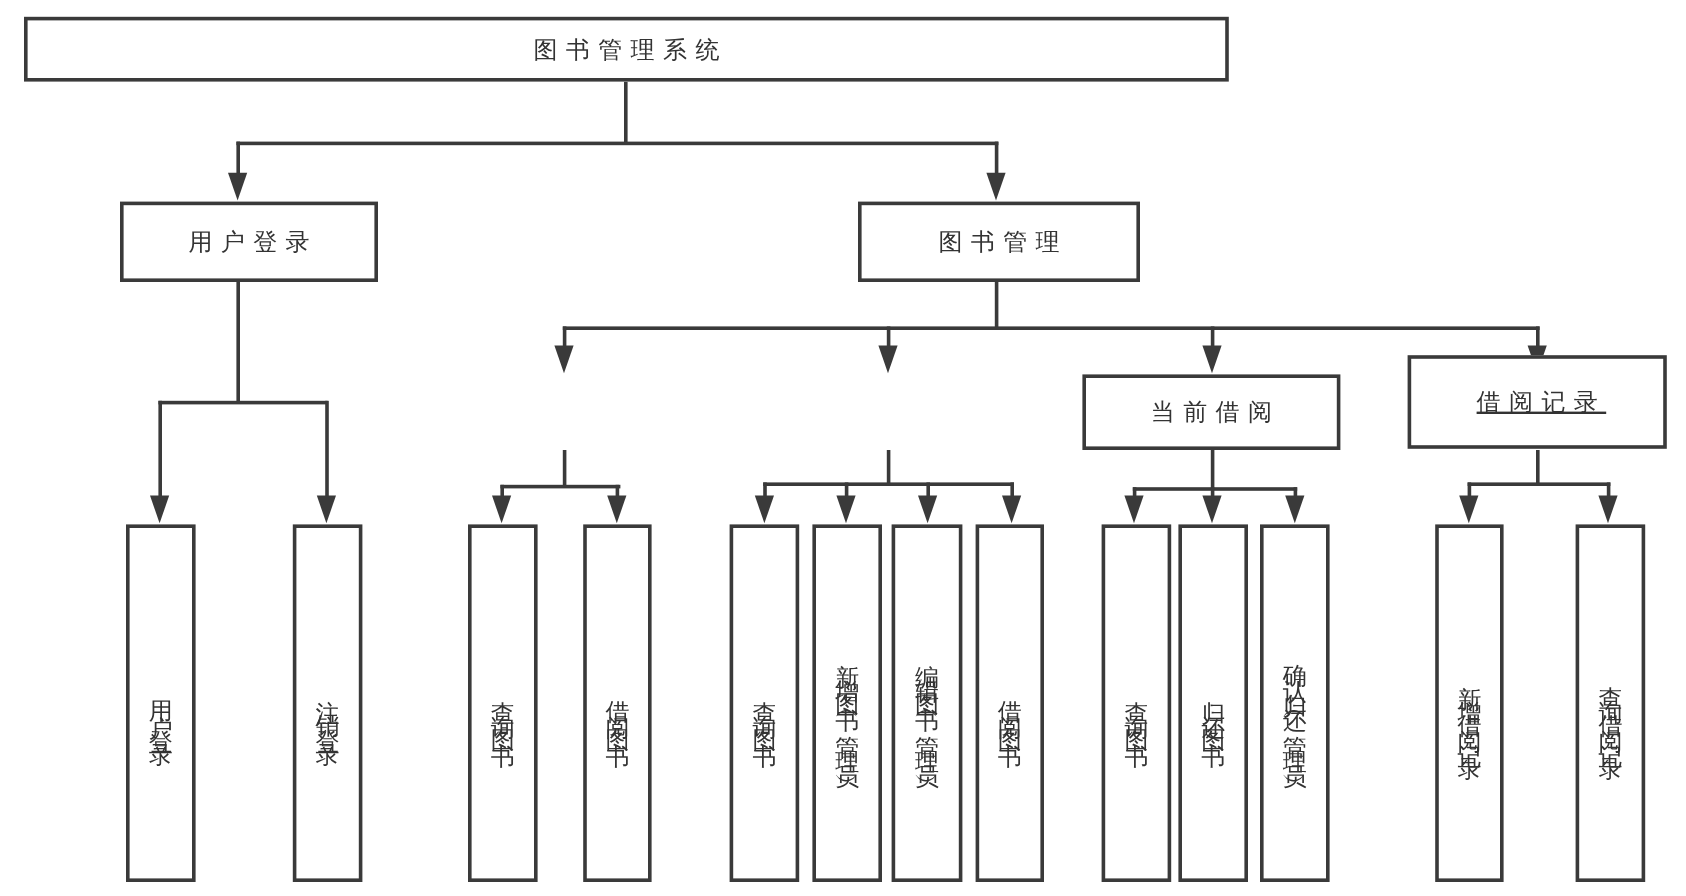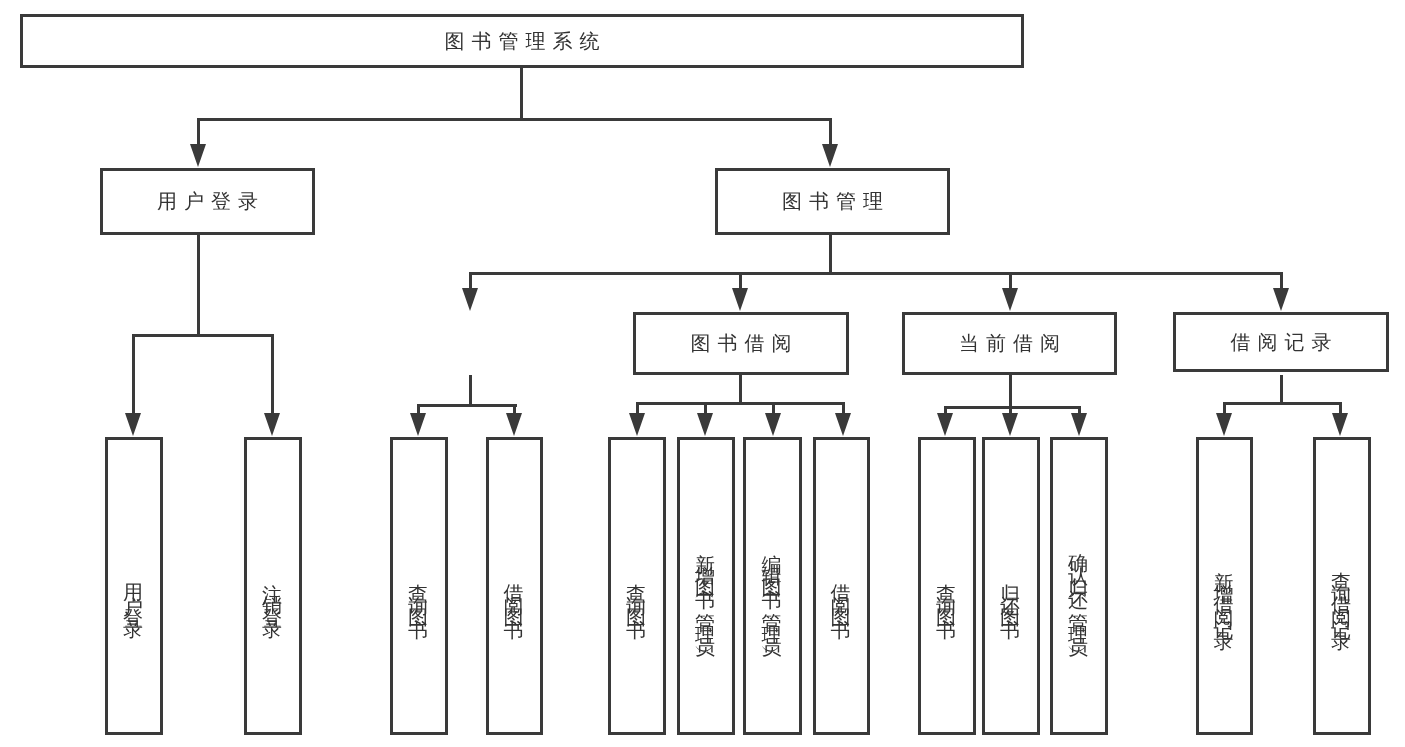--- a/index.html
+++ b/index.html
@@ -113,27 +113,24 @@
     <div class="arrowhead" style="left: 1332px; top: 413px;"></div>
     <div class="node h" style="left: 20px; top: 14px; width: 1004px; height: 54px; font-family: Liberation Mono, monospace;">
       <span class="lbl">图书管理系统</span>
     </div>
     <div class="node h" style="left: 100px; top: 168px; width: 215px; height: 67px;">
       <span class="lbl">用户登录</span>
     </div>
     <div class="node h" style="left: 680px; top: 168px; width: 235px; height: 67px; margin-left: 35px;">
       <span class="lbl">图书管理</span>
     </div>
-    <div class="node h" style="left: 633px; top: 312px; width: 216px; height: 63px;">
-      <span class="lbl">图书借阅</span>
-    </div>
     <div class="node h" style="left: 902px; top: 312px; width: 215px; height: 63px;">
       <span class="lbl">当前借阅</span>
     </div>
-    <div class="node h" style="left: 1173px; top: 312px; width: 216px; height: 60px;">
+    <div class="node h" style="left: 1173px; top: 296px; width: 216px; height: 78px; text-decoration: underline;">
       <span class="lbl">借阅记录</span>
     </div>
     <div class="node v" style="left: 105px; top: 437px; width: 58px; height: 298px;">
       <span class="lbl">用户登录</span>
     </div>
     <div class="node v" style="left: 244px; top: 437px; width: 58px; height: 298px;">
       <span class="lbl">注销登录</span>
     </div>
     <div class="node v" style="left: 390px; top: 437px; width: 58px; height: 298px;">
       <span class="lbl">查询图书</span>

